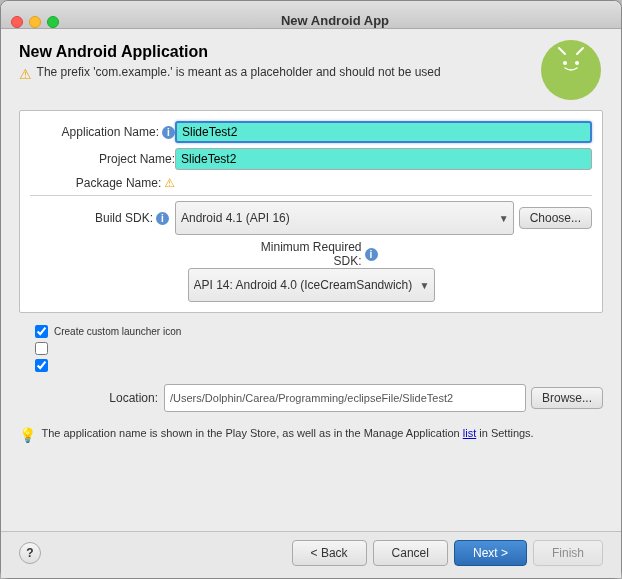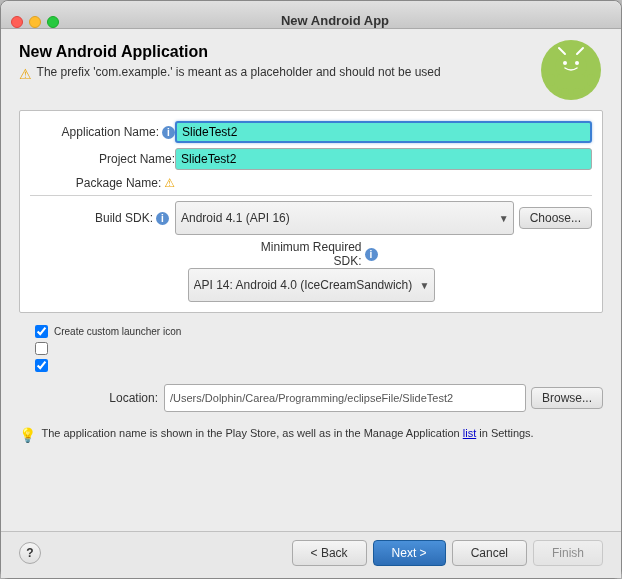--- a/index.html
+++ b/index.html
@@ -527,18 +527,18 @@
         The application name is shown in the Play Store, as well as in the Manage Application <a>list</a> in Settings.
       </span>
     </div>
 
   </div>
 
   <div class="button-bar">
     <button class="help-btn">?</button>
     <div class="nav-buttons">
       <button class="nav-btn">&lt; Back</button>
+      <button class="nav-btn">Cancel</button>
       <button class="nav-btn primary">Next &gt;</button>
-      <button class="nav-btn">Cancel</button>
       <button class="nav-btn" disabled="">Finish</button>
     </div>
   </div>
 </div>
 
 </body></html>

